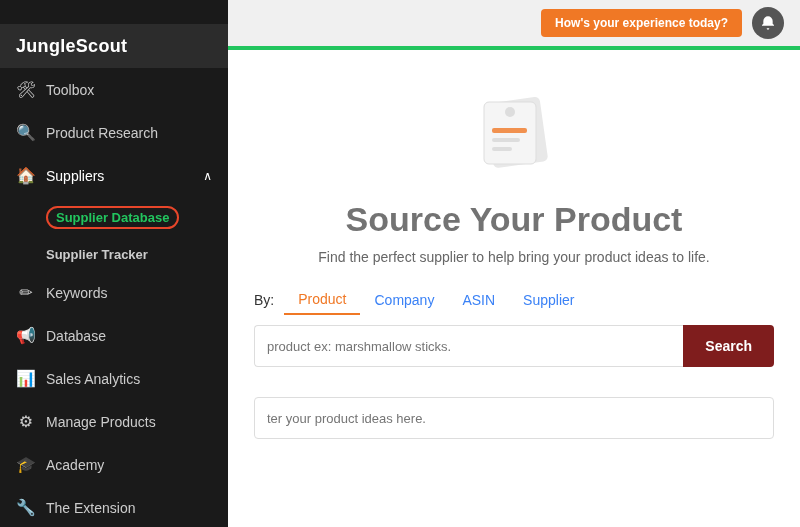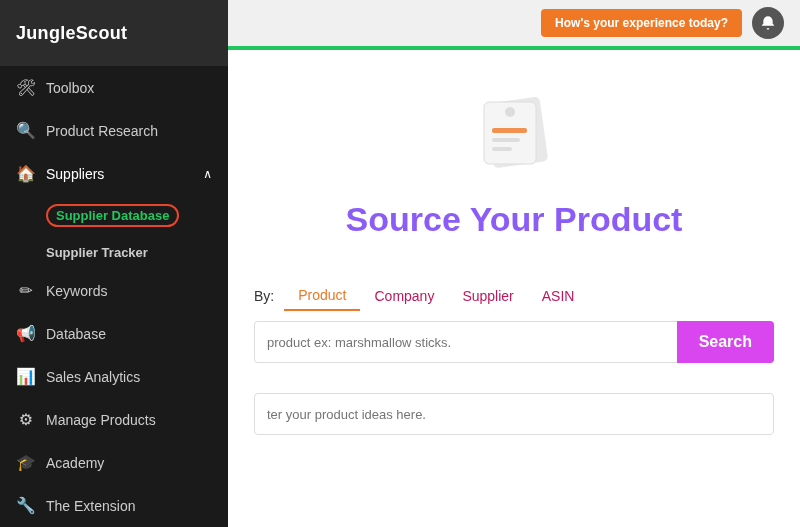--- a/index.html
+++ b/index.html
@@ -13,21 +13,22 @@
       display: flex;
       flex-direction: column;
       height: 527px;
       overflow: hidden;
     }
     .sidebar-logo {
       background: #2c2c2c;
       padding: 14px 16px;
       display: flex;
       align-items: center;
-      height: 66px;
+      height: 44px;
+      margin-top: 24px;
     }
     .sidebar-logo span {
       color: #fff;
       font-size: 18px;
       font-weight: 700;
       letter-spacing: 0.3px;
     }
     .sidebar-nav {
       flex: 1;
       overflow-y: auto;
@@ -122,52 +123,51 @@
 
     .tag-icon {
       width: 100px;
       height: 100px;
       margin-bottom: 20px;
     }
 
     .headline {
       font-size: 34px;
       font-weight: 800;
-      color: #8b5cf6;
+      color: #737373;
       margin-bottom: 10px;
       text-align: center;
     }
     .subheadline {
       font-size: 14px;
       color: #666;
       margin-bottom: 20px;
       text-align: center;
     }
 
     .search-tabs {
       display: flex;
       align-items: center;
       gap: 0;
       margin-bottom: 10px;
       width: 520px;
-      margin-top: 32px;
     }
     .search-tabs .by-label {
       font-size: 14px;
       color: #333;
       font-weight: 500;
       margin-right: 10px;
     }
     .tab-btn {
       padding: 6px 14px;
       font-size: 14px;
       background: none;
       border: none;
       cursor: pointer;
-      color: #be185d;
+      color: #3b82f6;
       font-weight: 500;
     }
     .tab-btn.active { color: #f07825; border-bottom: 2px solid #f07825; text-align: center; }
 
     .search-input-row {
       display: flex;
       align-items: flex-start;
       width: 520px;
       gap: 0;
       margin-bottom: 12px;
@@ -179,25 +179,25 @@
       border-right: none;
       border-radius: 4px 0 0 4px;
       padding: 0 12px;
       font-size: 13px;
       color: #999;
       outline: none;
     }
     .search-btn {
       height: 42px;
       padding: 0 22px;
-      background: #d946ef;
+      background: #7f1d1d;
       color: #fff;
       border: none;
       border-radius: 0 4px 4px 0;
-      font-size: 16px;
+      font-size: 14px;
       font-weight: 600;
       cursor: pointer;
     }
 
     .idea-row {
       width: 520px;
       display: flex;
       align-items: center;
       margin-top: 18px;
     }
@@ -303,27 +303,28 @@
       <rect x="20" y="22" width="52" height="62" rx="5" ry="5" fill="#f5f5f5" stroke="#ddd" stroke-width="1"></rect>
 
       <circle cx="46" cy="32" r="5" fill="#ddd"></circle>
 
       <rect x="28" y="48" width="35" height="5" rx="2" fill="#f07825" opacity="0.8"></rect>
       <rect x="28" y="58" width="28" height="4" rx="2" fill="#ddd"></rect>
       <rect x="28" y="67" width="20" height="4" rx="2" fill="#ddd"></rect>
     </svg>
 
     <h1 class="headline">Source Your Product</h1>
+    <p class="subheadline">Find the perfect supplier to help bring your product ideas to life.</p>
 
     <div class="search-tabs">
       <span class="by-label">By:</span>
       <button class="tab-btn active">Product</button>
       <button class="tab-btn">Company</button>
+      <button class="tab-btn">ASIN</button>
       <button class="tab-btn">Supplier</button>
-      <button class="tab-btn">ASIN</button>
     </div>
 
     <div class="search-input-row">
       <input class="search-input" type="text" placeholder="product ex: marshmallow sticks." style="">
       <button class="search-btn">Search</button>
     </div>
 
     <div class="idea-row">
       <input class="idea-input" type="text" placeholder="ter your product ideas here." style="">
     </div>

